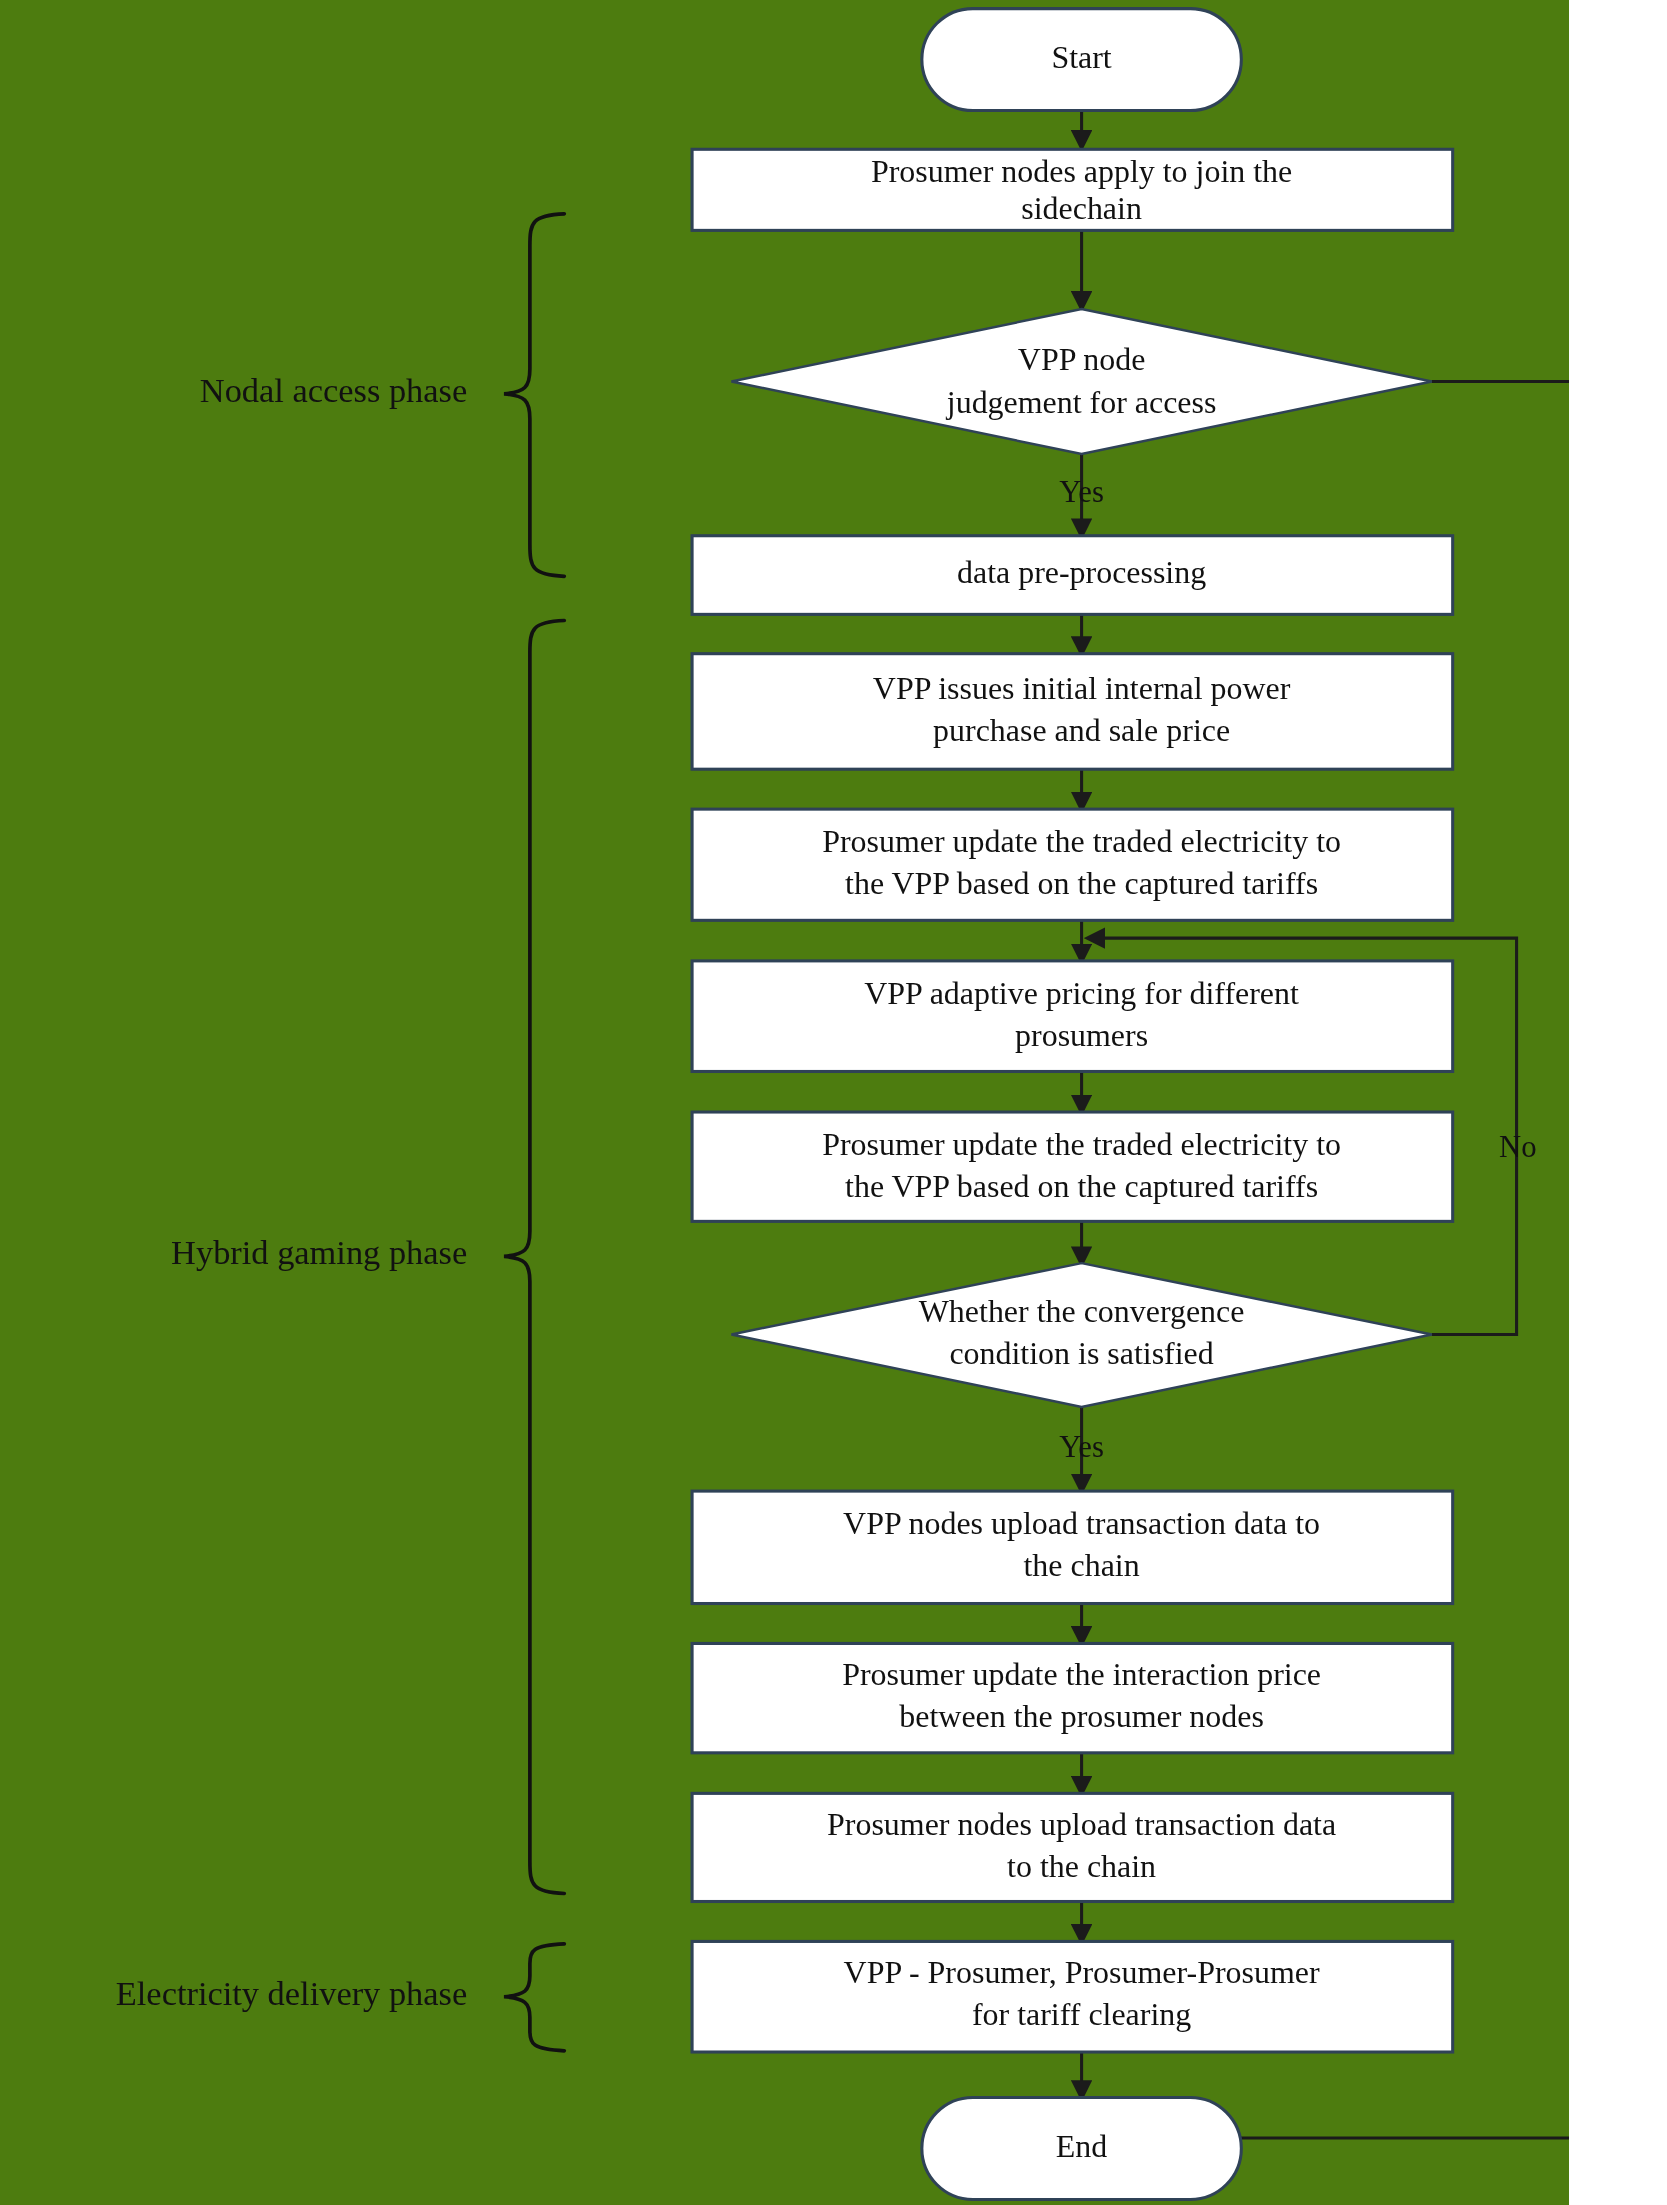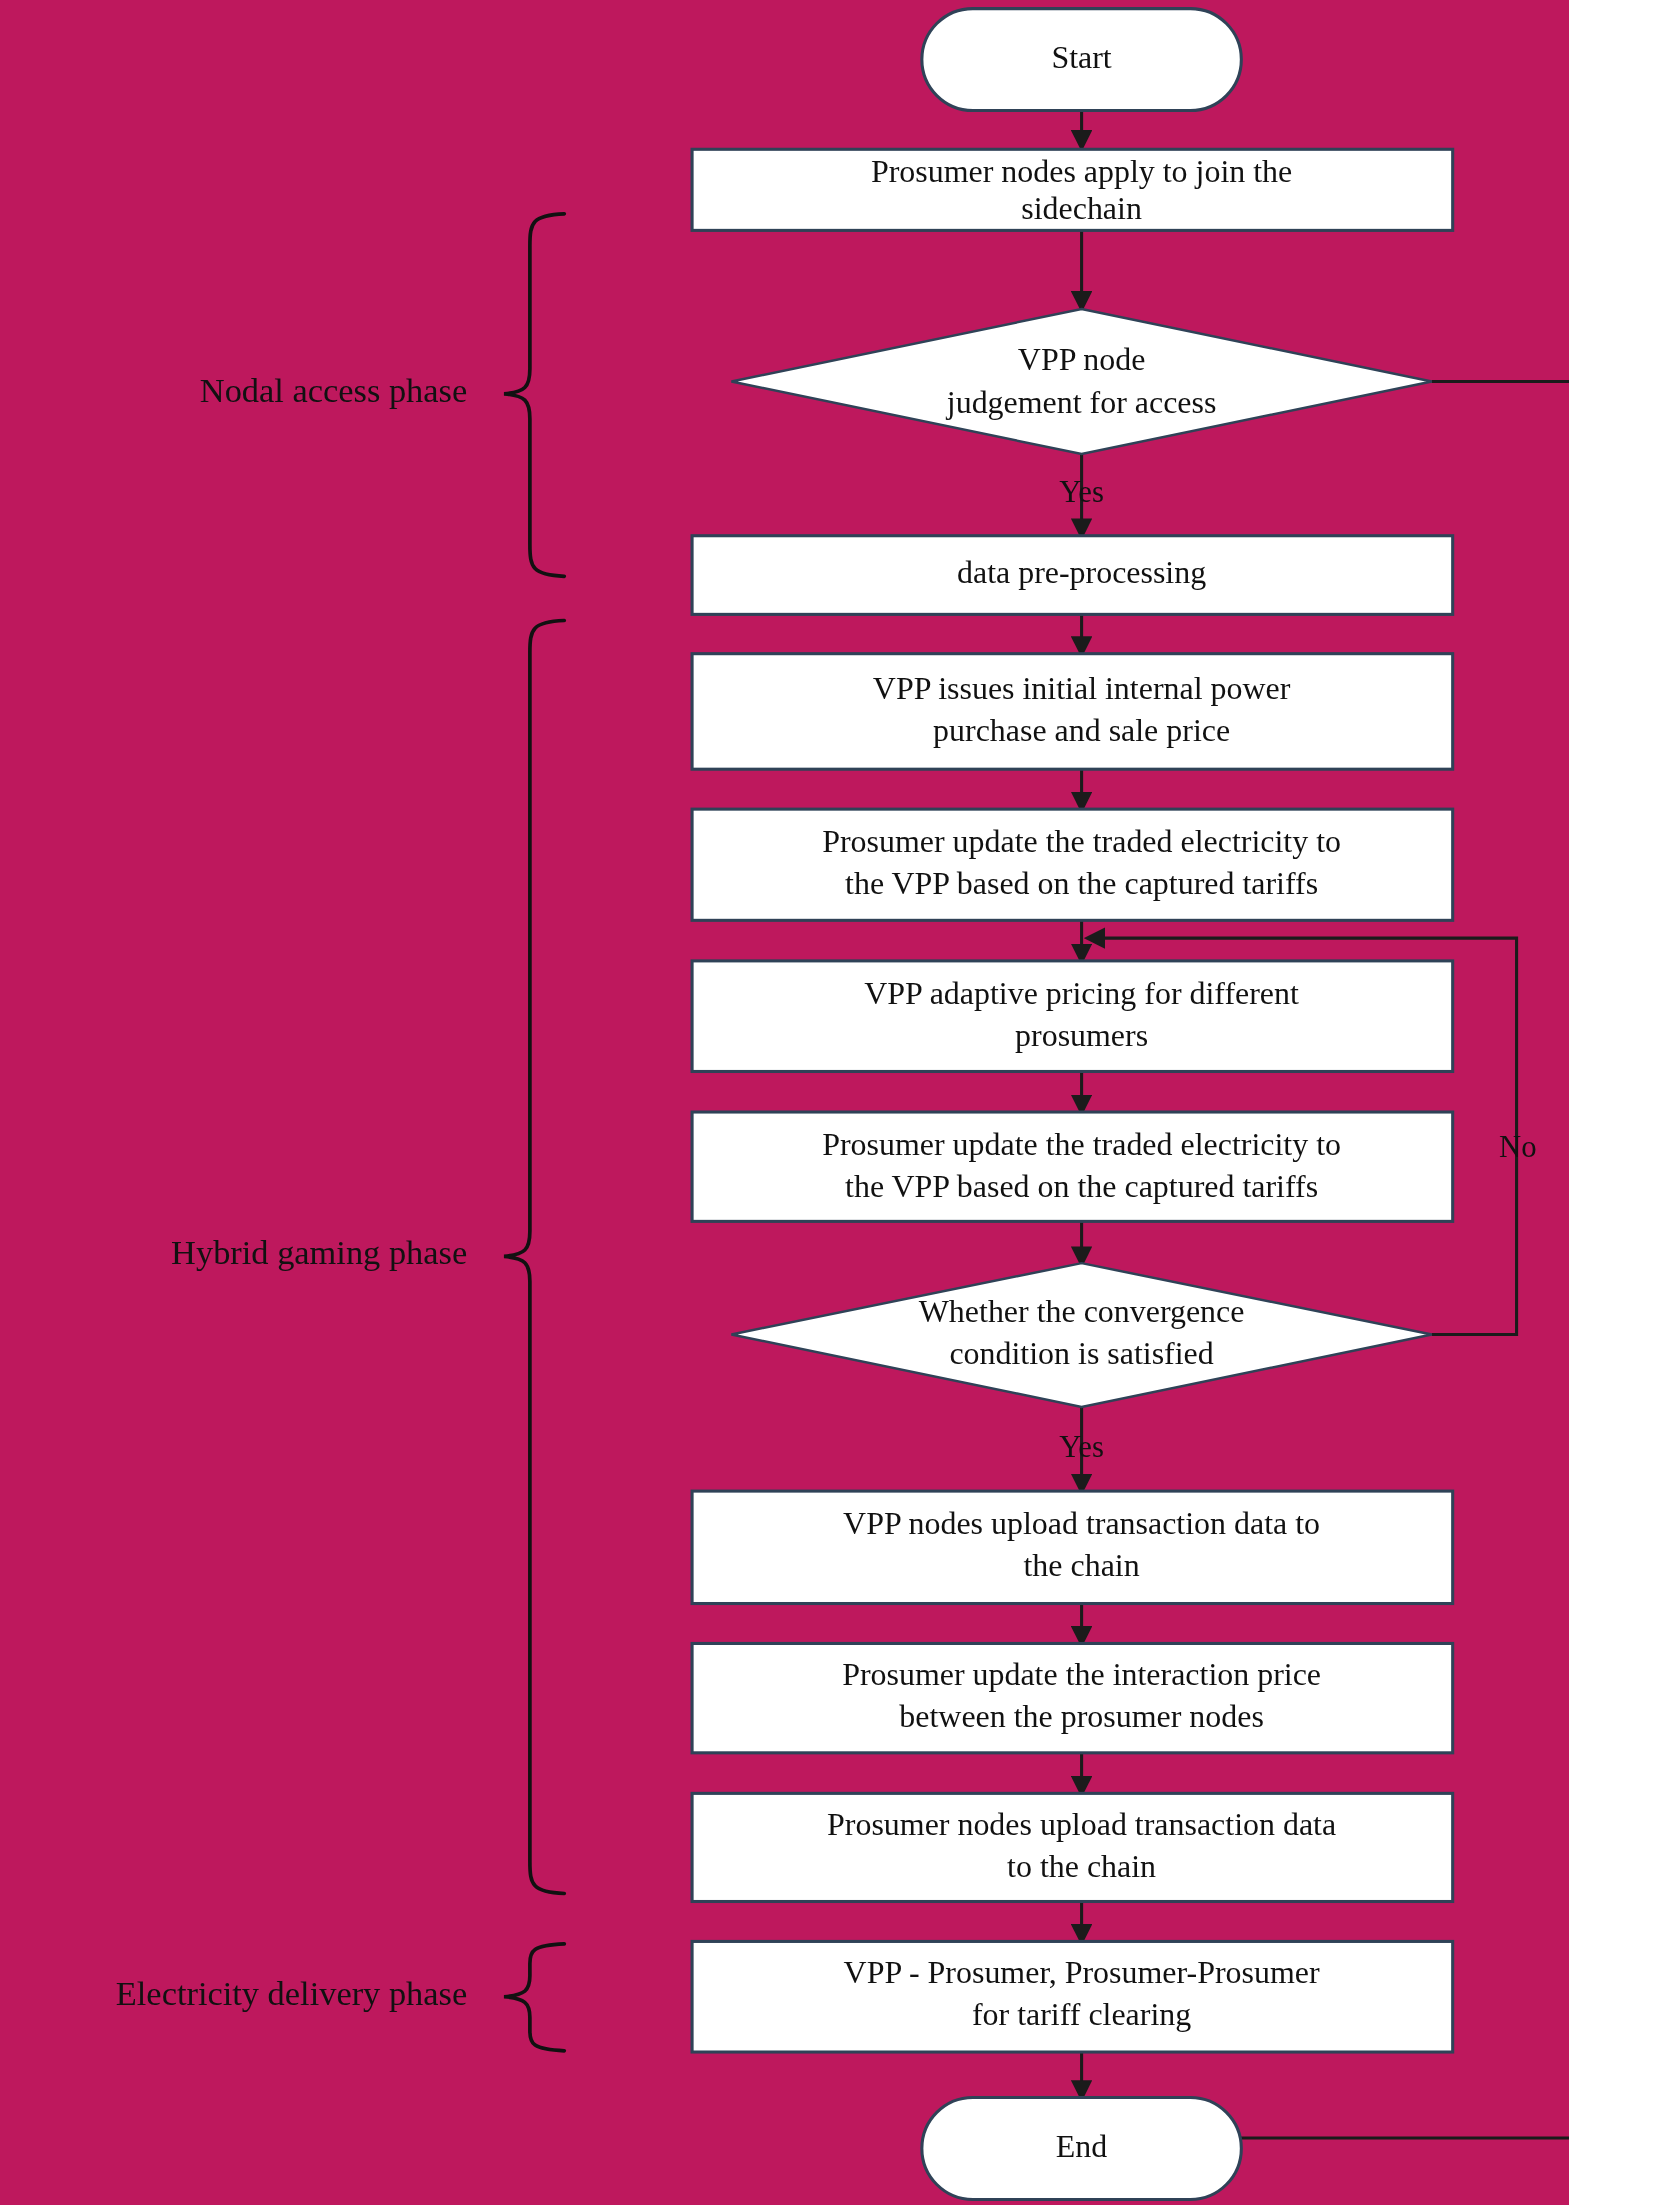--- a/index.html
+++ b/index.html
@@ -1,17 +1,17 @@
 <!DOCTYPE html>
 <html style="font-size:9.8px"><head>
 <meta charset="utf-8">
 <style>
   html,body{margin:0;padding:0;background:#ffffff;}
   body{font-family:"Liberation Serif", serif;}
-  #stage{position:relative;width:1569px;height:2205px;background:#be185d;overflow:hidden;}
+  #stage{position:relative;width:1569px;height:2205px;background:#4d7c0f;overflow:hidden;}
   svg{position:absolute;left:0;top:0;width:1668px;height:2205px;}
   .nodeText{
     font-family:"Liberation Serif", serif;
     font-size:52px;
     fill:#111111;
     text-anchor:middle;
     dominant-baseline:middle;
   }
   .phaseLabel{
     font-family:"Liberation Serif", serif;

